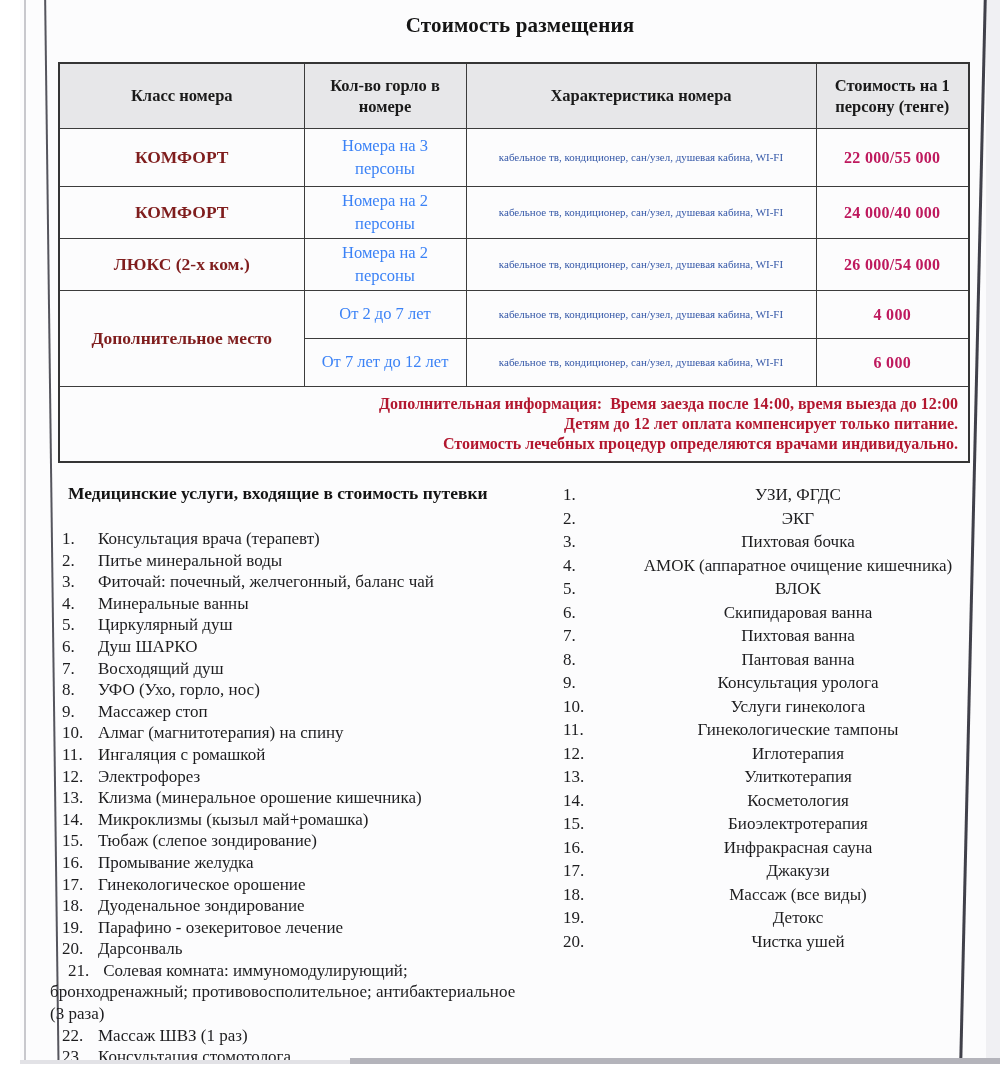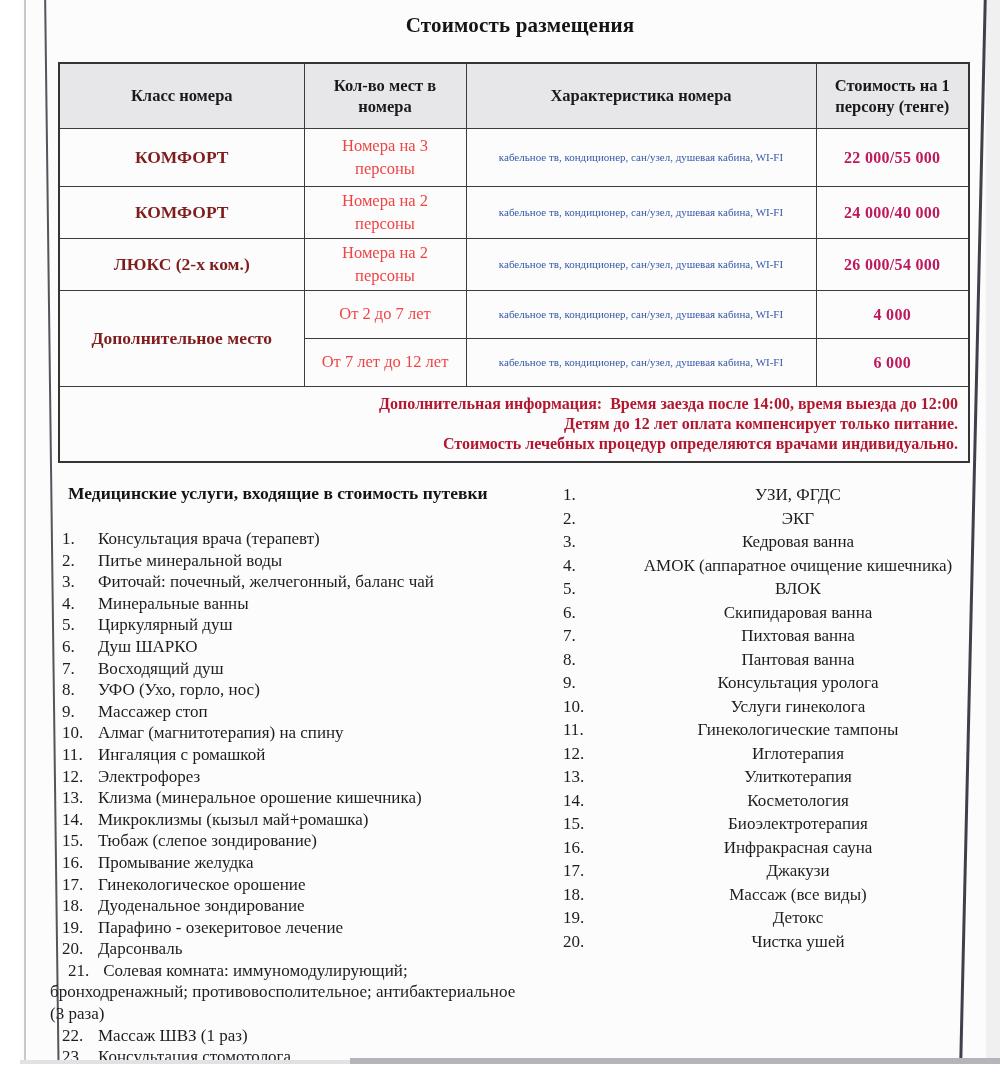--- a/index.html
+++ b/index.html
@@ -16,21 +16,21 @@
   .bottom-strip{position:absolute;left:330px;right:0;bottom:0;height:6px;background:#b4b4bb;}
   .bottom-strip-light{position:absolute;left:0;width:332px;bottom:0;height:4px;background:#e2e2e6;}
 
   .doc-title{margin:0;padding-top:13px;text-align:center;font-size:21px;font-weight:bold;color:#151515;letter-spacing:0.2px;}
 
   table.price{border-collapse:collapse;table-layout:fixed;width:910px;margin:24px 0 0 38px;
               border:2.4px solid #353535;}
   table.price td,table.price th{border:1.7px solid #3c3c3c;padding:2px 6px;text-align:center;vertical-align:middle;}
   table.price th{background:#e7e7e9;font-size:16.5px;font-weight:bold;color:#1a1a1a;line-height:1.3;height:60px;}
   td.cls{font-size:17.5px;font-weight:bold;color:#7f1d1d;}
-  td.cap{font-size:16.5px;color:#ef4444;line-height:1.35;}
+  td.cap{font-size:16.5px;color:#3b82f6;line-height:1.35;}
   td.feat{font-size:11px;color:#3558a8;line-height:1.45;}
   td.feat .feat-inner{display:inline-block;max-width:295px;}
   td.price-val{font-size:16px;font-weight:bold;color:#be185d;letter-spacing:0.3px;}
   tr.r1{height:58px;} tr.r2{height:52px;} tr.r3{height:52px;} tr.r4{height:48px;} tr.r5{height:48px;}
   tr.info-row td{padding:7px 10px;height:58px;}
   .info-line{color:#b2172f;font-weight:bold;font-size:16px;line-height:20px;text-align:right;}
   .info-label{color:#b2172f;font-weight:bold;}
 
   .lists{display:flex;margin:20px 0 0 30px;}
   .col-left{width:480px;}
@@ -58,21 +58,21 @@
   <table class="price">
     <colgroup>
       <col style="width:245px">
         <col style="width:162px">
         <col style="width:350px">
         <col style="width:153px">
     </colgroup>
     <tbody>
         <tr>
       <th>Класс номера</th>
-      <th>Кол-во мест в номера</th>
+      <th>Кол-во горло в номере</th>
       <th>Характеристика номера</th>
       <th>Стоимость на 1 персону (тенге)</th>
     </tr>
     <tr class="r1">
       <td class="cls">КОМФОРТ</td>
       <td class="cap">Номера на 3 персоны</td>
       <td class="feat"><span class="feat-inner">кабельное тв, кондиционер, сан/узел, душевая кабина, WI-FI</span></td>
       <td class="price-val">22 000/55 000</td>
     </tr>
     <tr class="r2">
@@ -134,21 +134,21 @@
         <li>Дарсонваль</li>
         <li class="wrap-out">Солевая комната: иммуномодулирующий; бронходренажный; противовосполительное; антибактериальное (3 раза)</li>
         <li>Массаж ШВЗ (1 раз)</li>
         <li>Консультация стомотолога</li>
       </ol>
     </div>
     <div class="col-right">
       <ol class="svc">
         <li>УЗИ, ФГДС</li>
         <li>ЭКГ</li>
-        <li>Кедровая ванна</li>
+        <li>Пихтовая бочка</li>
         <li>АМОК (аппаратное очищение кишечника)</li>
         <li>ВЛОК</li>
         <li>Скипидаровая ванна</li>
         <li>Пихтовая ванна</li>
         <li>Пантовая ванна</li>
         <li>Консультация уролога</li>
         <li>Услуги гинеколога</li>
         <li>Гинекологические тампоны</li>
         <li>Иглотерапия</li>
         <li>Улиткотерапия</li>

